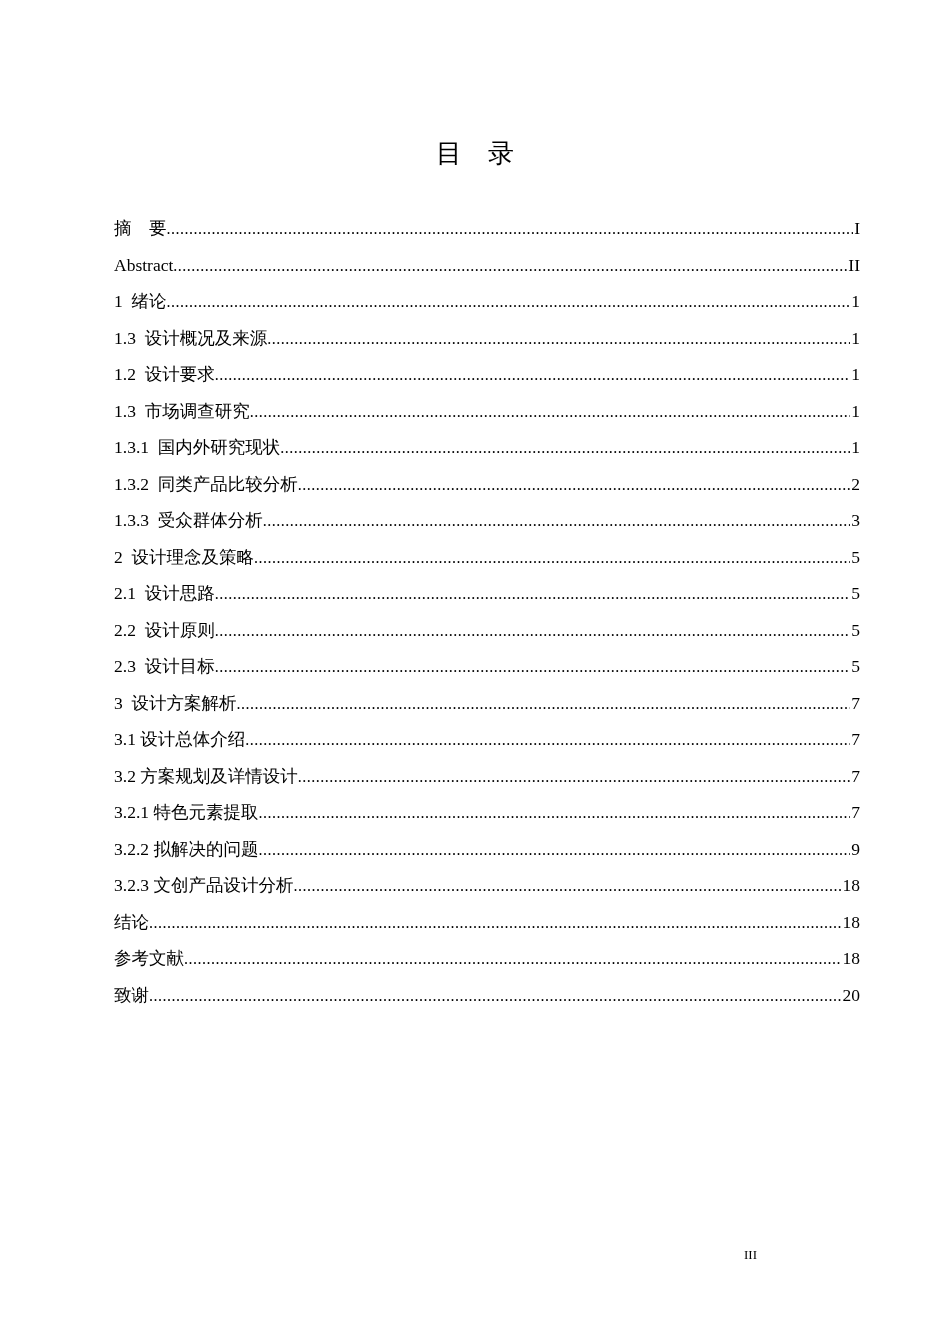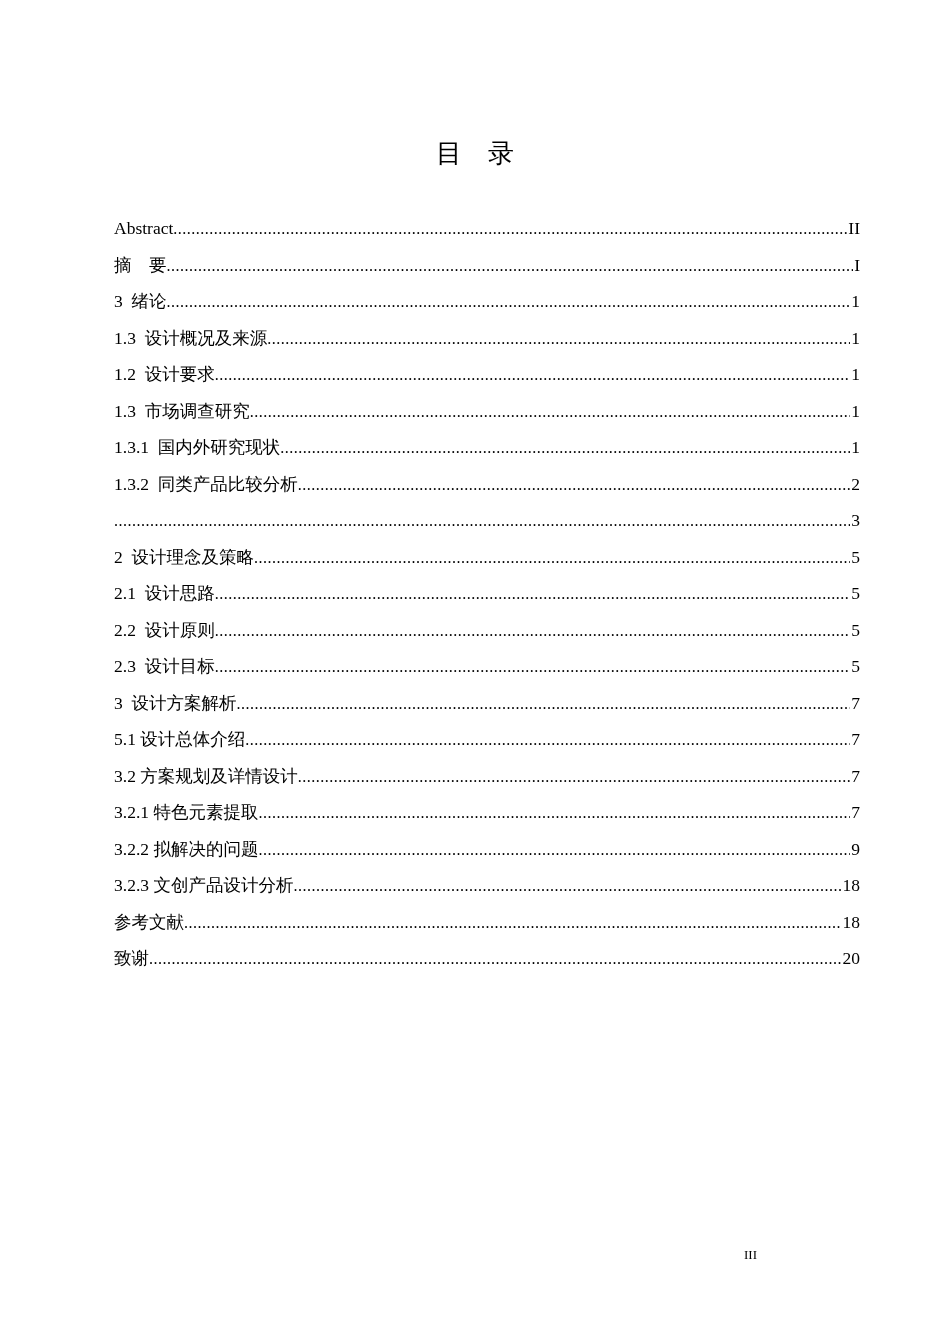--- a/index.html
+++ b/index.html
@@ -75,31 +75,31 @@
       font-family: "Liberation Serif", "DejaVu Serif", serif;
     }
   </style>
 </head>
 <body>
 
 <div class="page-title"><span>目</span><span class="gap"></span><span>录</span></div>
 
 <div class="toc">
   <div class="toc-row">
+    <span class="toc-label">摘　要</span>
+    <span class="toc-leader"></span>
+    <span class="toc-page">I</span>
+  </div>
+  <div class="toc-row">
     <span class="toc-label">Abstract</span>
     <span class="toc-leader"></span>
     <span class="toc-page">II</span>
   </div>
   <div class="toc-row">
-    <span class="toc-label">摘　要</span>
-    <span class="toc-leader"></span>
-    <span class="toc-page">I</span>
-  </div>
-  <div class="toc-row">
-    <span class="toc-label" style="white-space:pre">3  绪论</span>
+    <span class="toc-label" style="white-space:pre">1  绪论</span>
     <span class="toc-leader"></span>
     <span class="toc-page">1</span>
   </div>
   <div class="toc-row">
     <span class="toc-label" style="white-space:pre">1.3  设计概况及来源</span>
     <span class="toc-leader"></span>
     <span class="toc-page">1</span>
   </div>
   <div class="toc-row">
     <span class="toc-label" style="white-space:pre">1.2  设计要求</span>
@@ -115,20 +115,21 @@
     <span class="toc-label" style="white-space:pre">1.3.1  国内外研究现状</span>
     <span class="toc-leader"></span>
     <span class="toc-page">1</span>
   </div>
   <div class="toc-row">
     <span class="toc-label" style="white-space:pre">1.3.2  同类产品比较分析</span>
     <span class="toc-leader"></span>
     <span class="toc-page">2</span>
   </div>
   <div class="toc-row">
+    <span class="toc-label" style="white-space:pre">1.3.3  受众群体分析</span>
     <span class="toc-leader"></span>
     <span class="toc-page">3</span>
   </div>
   <div class="toc-row">
     <span class="toc-label" style="white-space:pre">2  设计理念及策略</span>
     <span class="toc-leader"></span>
     <span class="toc-page">5</span>
   </div>
   <div class="toc-row">
     <span class="toc-label" style="white-space:pre">2.1  设计思路</span>
@@ -144,21 +145,21 @@
     <span class="toc-label" style="white-space:pre">2.3  设计目标</span>
     <span class="toc-leader"></span>
     <span class="toc-page">5</span>
   </div>
   <div class="toc-row">
     <span class="toc-label" style="white-space:pre">3  设计方案解析</span>
     <span class="toc-leader"></span>
     <span class="toc-page">7</span>
   </div>
   <div class="toc-row">
-    <span class="toc-label" style="white-space:pre">5.1 设计总体介绍</span>
+    <span class="toc-label" style="white-space:pre">3.1 设计总体介绍</span>
     <span class="toc-leader"></span>
     <span class="toc-page">7</span>
   </div>
   <div class="toc-row">
     <span class="toc-label" style="white-space:pre">3.2 方案规划及详情设计</span>
     <span class="toc-leader"></span>
     <span class="toc-page">7</span>
   </div>
   <div class="toc-row">
     <span class="toc-label" style="white-space:pre">3.2.1 特色元素提取</span>
@@ -169,20 +170,25 @@
     <span class="toc-label" style="white-space:pre">3.2.2 拟解决的问题</span>
     <span class="toc-leader"></span>
     <span class="toc-page">9</span>
   </div>
   <div class="toc-row">
     <span class="toc-label" style="white-space:pre">3.2.3 文创产品设计分析</span>
     <span class="toc-leader"></span>
     <span class="toc-page">18</span>
   </div>
   <div class="toc-row">
+    <span class="toc-label">结论</span>
+    <span class="toc-leader"></span>
+    <span class="toc-page">18</span>
+  </div>
+  <div class="toc-row">
     <span class="toc-label">参考文献</span>
     <span class="toc-leader"></span>
     <span class="toc-page">18</span>
   </div>
   <div class="toc-row">
     <span class="toc-label">致谢</span>
     <span class="toc-leader"></span>
     <span class="toc-page">20</span>
   </div>
 </div>

